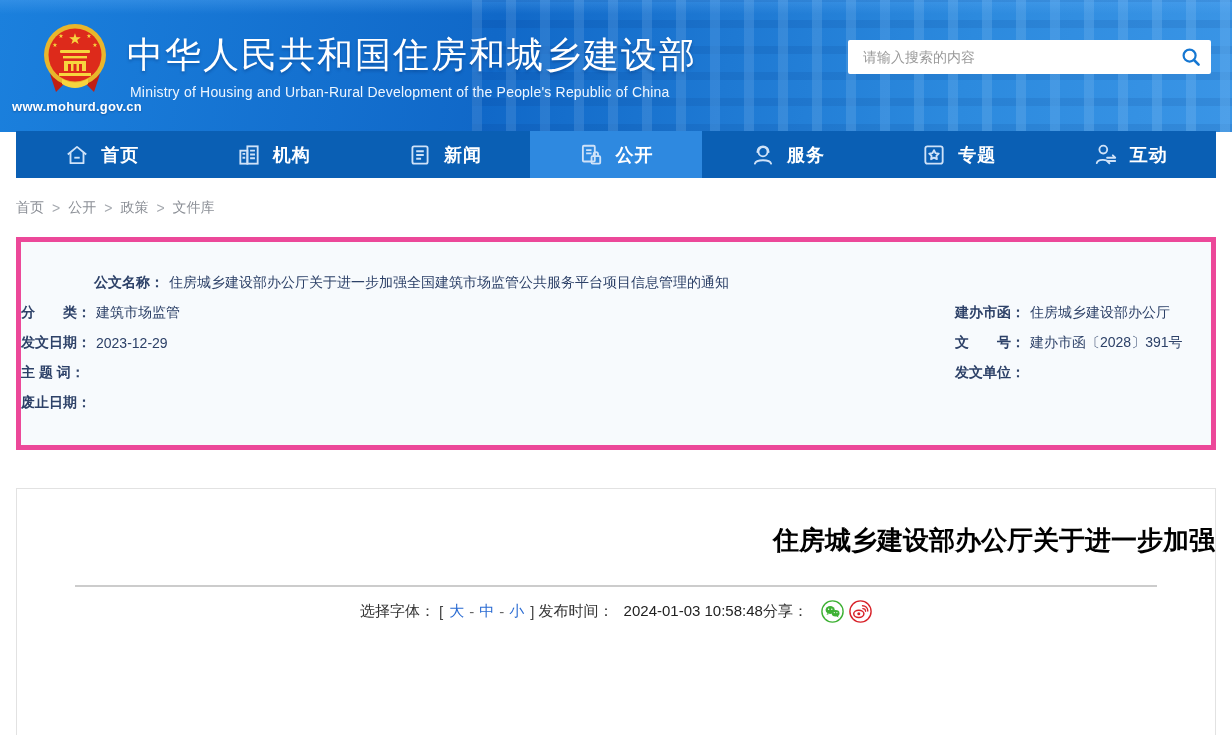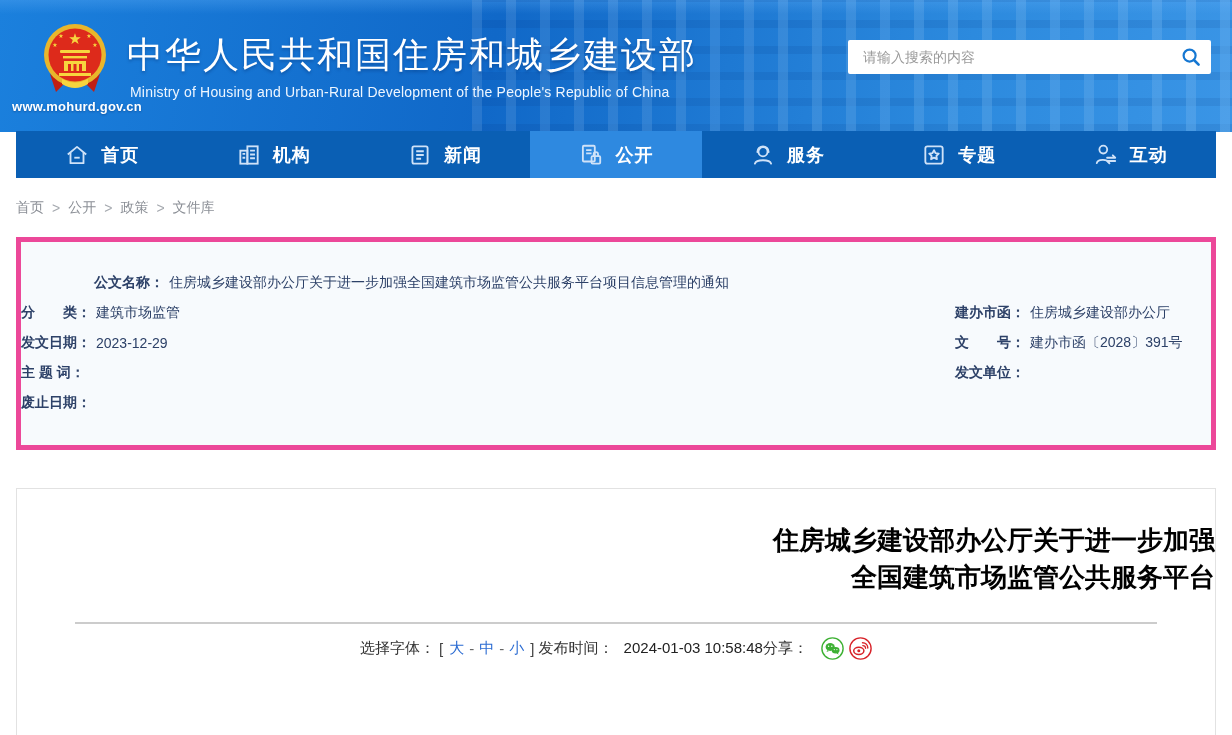--- a/index.html
+++ b/index.html
@@ -260,21 +260,20 @@
       <div class="meta-cell">
         <span class="meta-lbl">废止日期：</span>
         <span class="meta-val"></span>
       </div>
     </div>
   </div>
 
   <div class="article-box">
     <div class="article-title">
       <div>住房城乡建设部办公厅关于进一步加强</div>
-      <div>全国建筑市场监管公共服务平台</div>
     </div>
 
     <div class="article-divider"></div>
 
     <div class="article-meta">
       <div class="font-selector">
         <span class="fs-label">选择字体：</span>
         <span class="bracket">[</span>
         <span class="size-link">大</span>
         <span class="dash">-</span>

